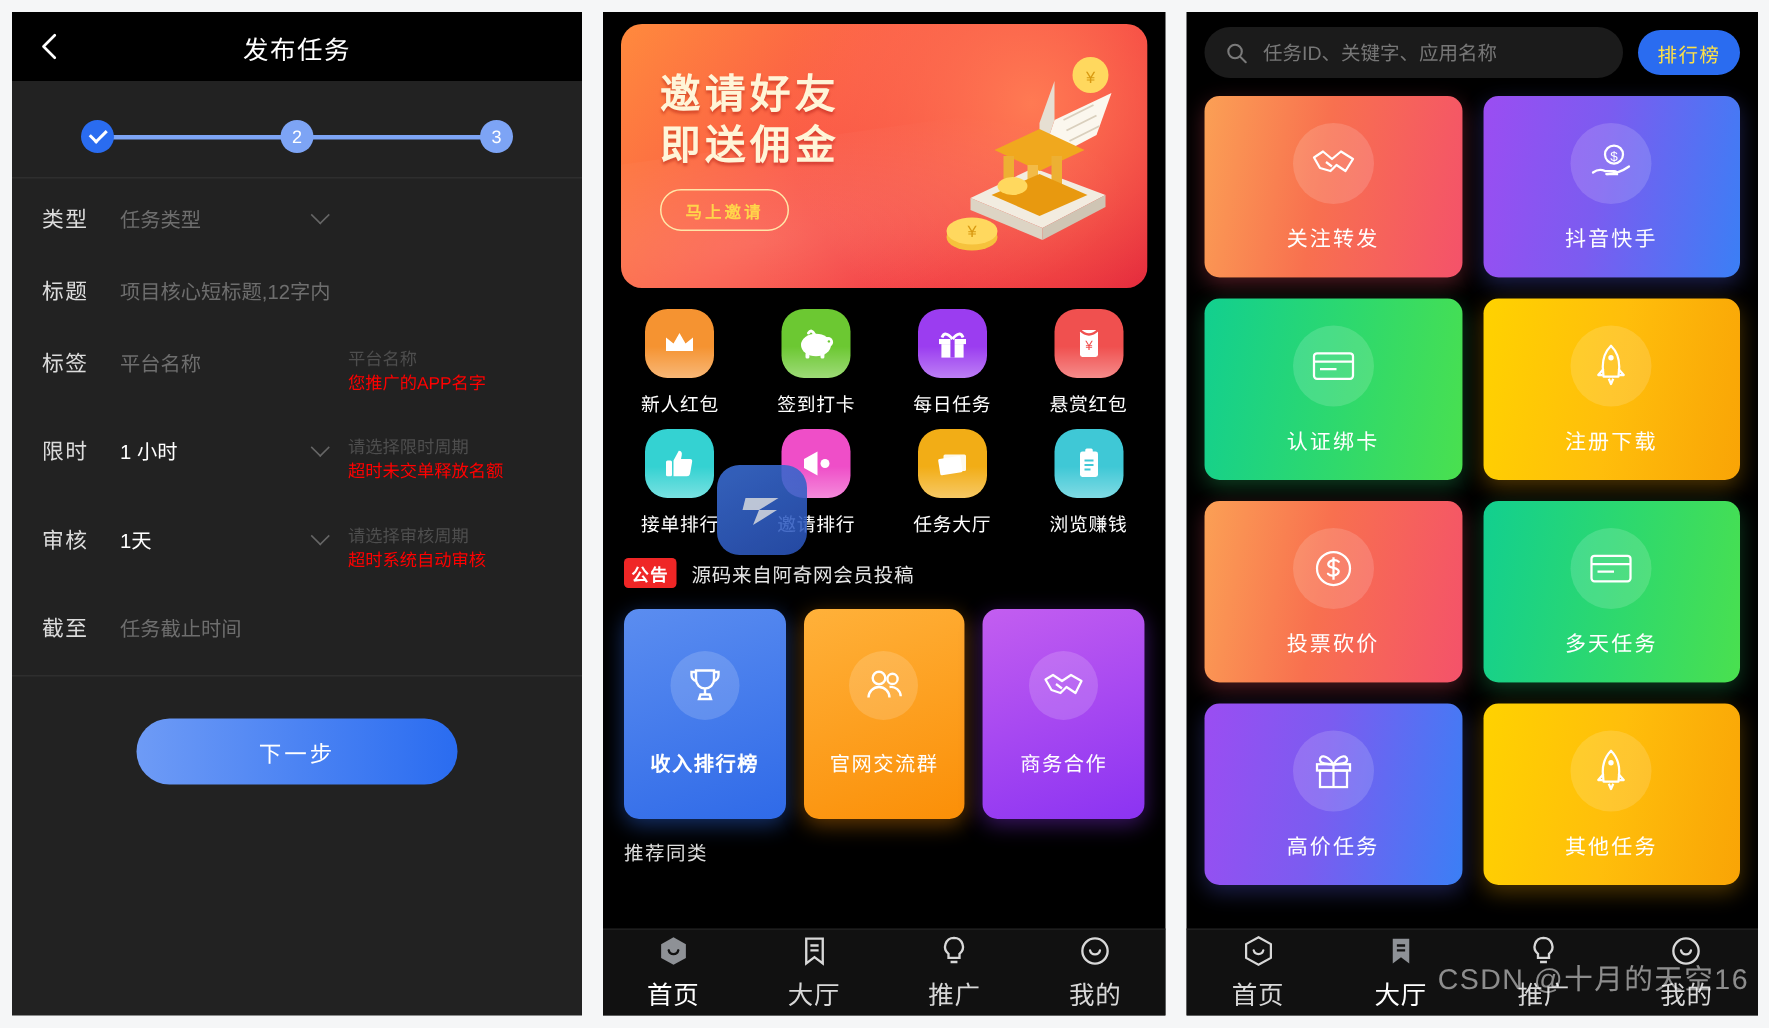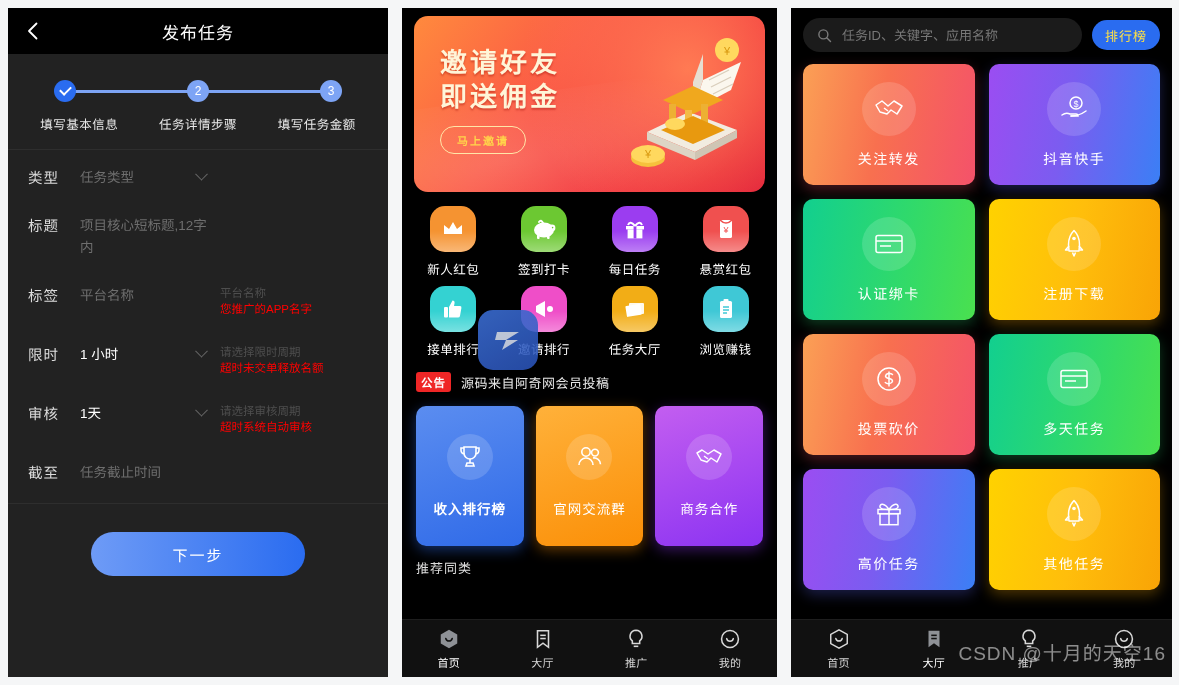--- a/index.html
+++ b/index.html
@@ -51,21 +51,21 @@
   .step-dot.s3 { right: 0; }
   .step-dot .chk { width: 11px; height: 7px; border-left: 2px solid #fff; border-bottom: 2px solid #fff;
                    transform: rotate(-45deg); margin-top: -3px; }
   .step-labels { display: flex; margin: 12px 12px 0; }
   .step-labels span {
     flex: 1; text-align: center; color: #e9e9e9; font-size: 12.5px; letter-spacing: .5px;
   }
 
   .form { padding: 4px 0 0; }
   .frow {
-    display: flex; align-items: flex-start; padding: 13px 28px 13px 20px; min-height: 48px;
+    display: flex; align-items: flex-start; padding: 13px 16px 13px 20px; min-height: 48px;
   }
   .flabel { width: 52px; flex: none; color: #dcdcdc; font-size: 14.5px; line-height: 22px; letter-spacing: 1px; }
   .fctrl { flex: 1; display: flex; align-items: center; min-height: 22px; }
   .fval { font-size: 13.5px; color: #fff; line-height: 22px; }
   .fval.ph { color: #6e6e6e; }
   .caret {
     margin-left: auto; width: 9px; height: 9px; border-right: 1.6px solid #666;
     border-bottom: 1.6px solid #666; transform: rotate(45deg) translate(-3px,-3px);
     margin-right: 14px; flex: none;
   }
@@ -178,21 +178,21 @@
   .g-gr  { background: linear-gradient(100deg,#12cf8f 0%,#2fd96c 55%,#4ae04f 100%); box-shadow: 0 5px 14px rgba(45,210,110,.28); }
   .g-ye  { background: linear-gradient(100deg,#ffd200 0%,#ffbe0b 50%,#f9a406 100%); box-shadow: 0 5px 14px rgba(250,170,6,.3); }
 
   
   .tabbar {
     position: absolute; left: 0; right: 0; bottom: 0; height: 58px;
     background: #111; border-top: 1px solid #1e1e1e;
     display: flex; align-items: center;
   }
   .tab { flex: 1; display: flex; flex-direction: column; align-items: center; gap: 4px; cursor: pointer; }
-  .tab .t-lab { font-size: 11px; color: #d8d8d8; letter-spacing: .5px; }
+  .tab .t-lab { font-size: 17px; color: #d8d8d8; letter-spacing: .5px; }
   .tab.active .t-lab { color: #fff; }
 
   
   .wm-logo {
     position: absolute; left: 76px; top: 302px; width: 60px; height: 60px;
     border-radius: 15px; background: linear-gradient(150deg,#3c6fd6 0%,#2a53b8 100%);
     display: flex; align-items: center; justify-content: center; opacity: .88;
     pointer-events: none;
   }
   .wm-text {
@@ -218,25 +218,20 @@
     </div>
 
     <div class="stepper-wrap">
       <div class="stepper">
         <div class="step-line"></div>
         <div class="step-dot done s1">
             <span class="chk"></span>
           </div>
         <div class="step-dot s2">2</div>
         <div class="step-dot s3">3</div>
-      </div>
-      <div class="step-labels">
-        <span>填写基本信息</span>
-        <span>任务详情步骤</span>
-        <span>填写任务金额</span>
       </div>
     </div>
 
     <div class="form">
 
       <div class="frow">
         <div class="flabel">类型</div>
         <div class="fctrl">
           <span class="fval ph">任务类型</span>
           <span class="caret"></span>

